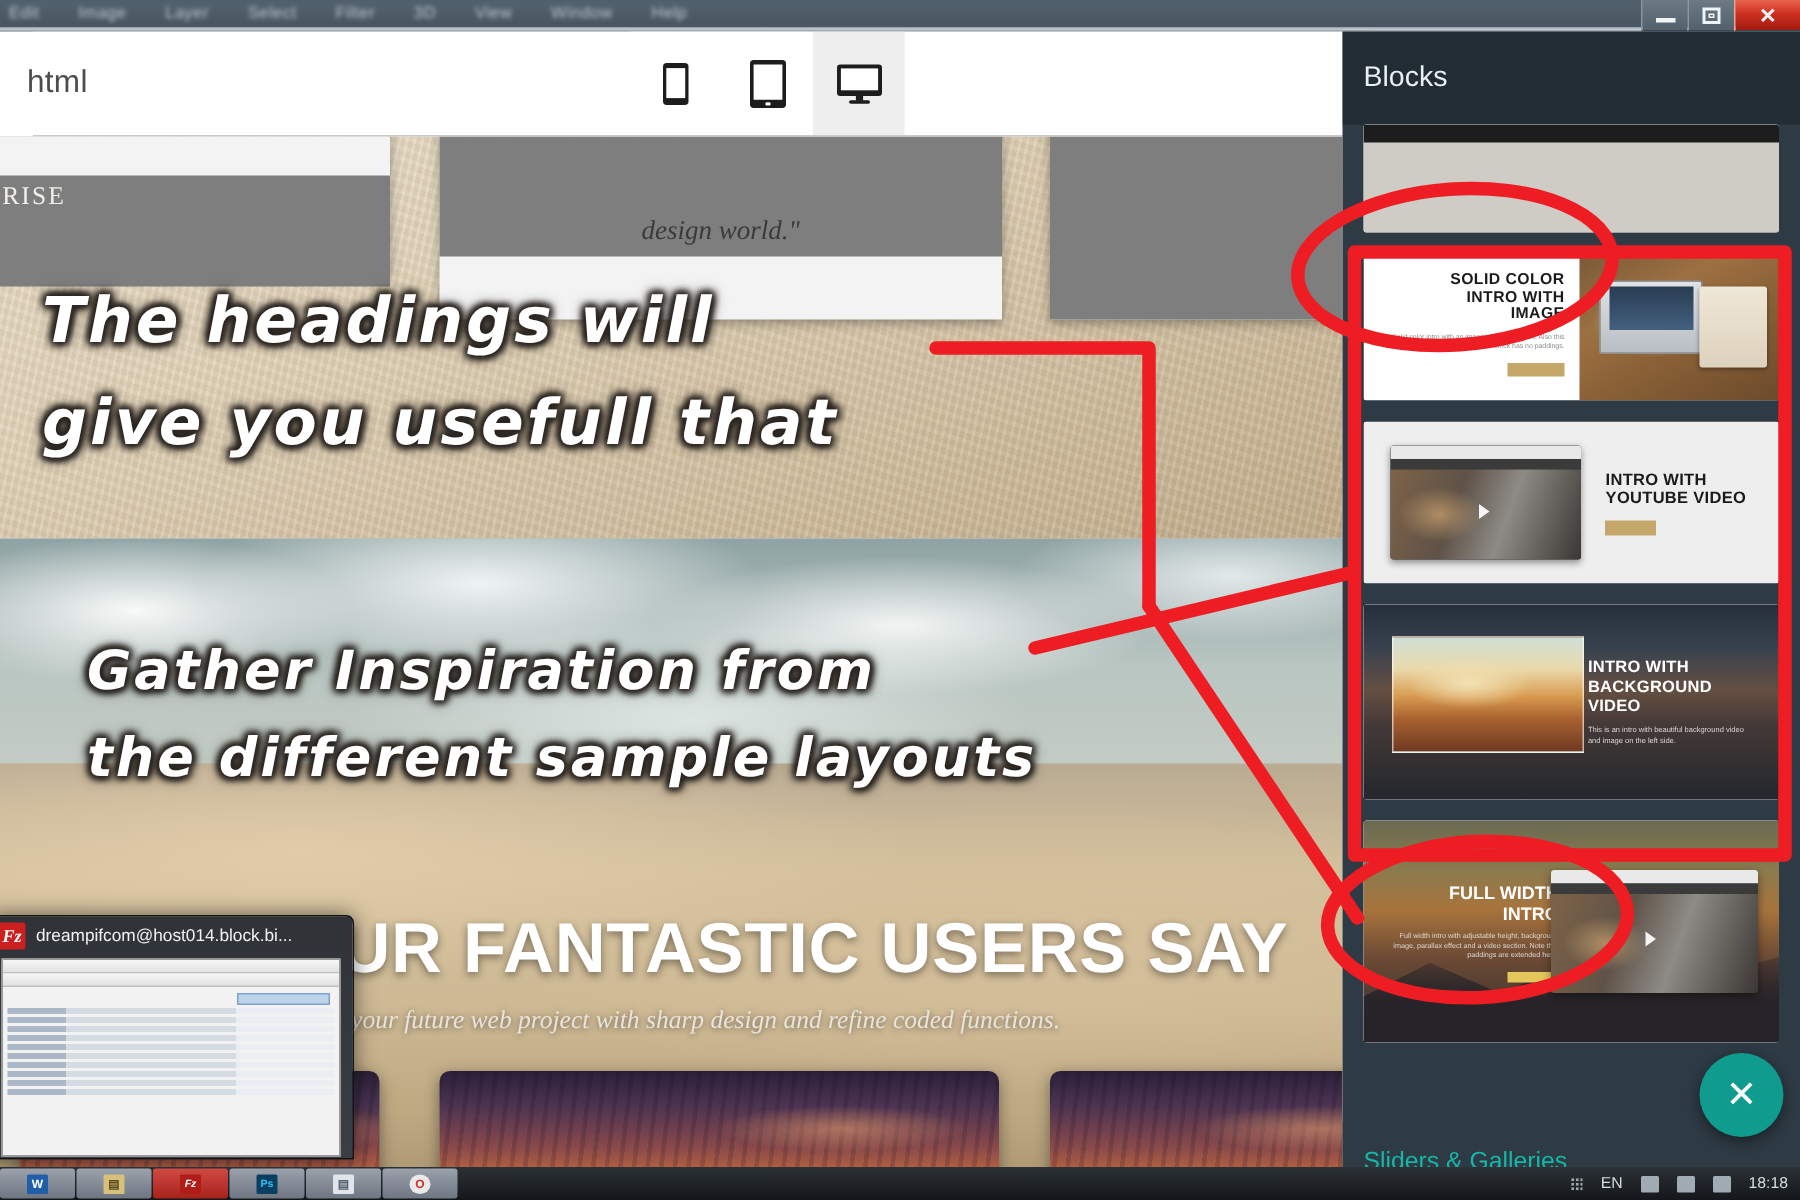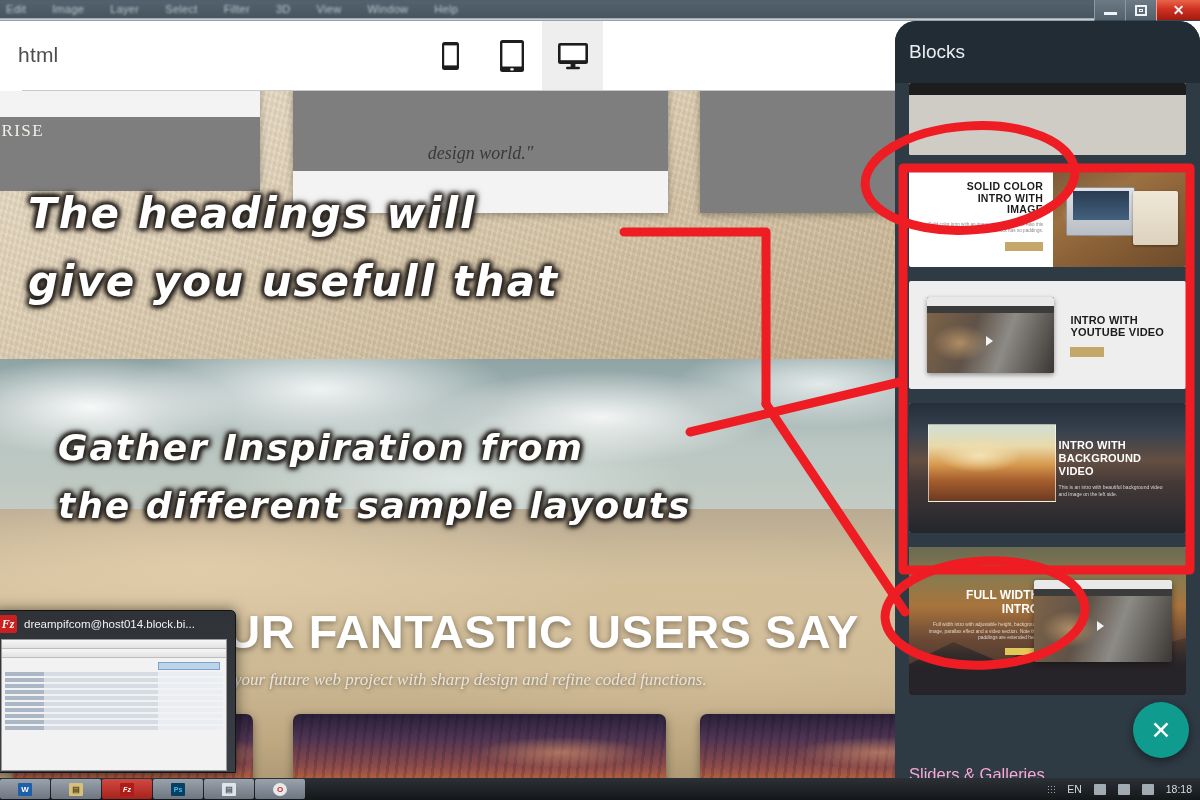--- a/index.html
+++ b/index.html
@@ -186,21 +186,21 @@
   .fz-bar { height:9px; background:linear-gradient(180deg,#f6f6f6,#e2e2e2); border-bottom:1px solid #bdbdbd;}
   .fz-row {
     height:4px; margin: 2px 3px; background: linear-gradient(90deg,#9aa8bb 0 18%, #cfd6df 18% 70%, #e8ecf1 70% 100%);
     opacity:.8;
   }
   .fz-combo { position:absolute; right:6px; top:22px; width:62px; height:8px; background:#bcd3ea; border:1px solid #7fa3c8;}
 
   
   .blocks-panel {
     position: absolute; right: 0; top: 21px; width: 305px; height: 779px;
-    background: #2e3a44; overflow: hidden; border-radius: 21px;
+    background: #2e3a44; overflow: hidden;
   }
   .blocks-header {
     height: 62px; display:flex; align-items:center; padding-left: 14px;
     background:#222c34;
   }
   .blocks-title { color:#e9eef2; font-size: 19px; }
   .blocks-list { position: relative; padding: 0 14px; }
   .block-card {
     position: relative; margin-bottom: 14px; background:#f1f1f1;
     border-radius: 2px; overflow:hidden; cursor:pointer;
@@ -292,21 +292,21 @@
   .fw-btn { width:34px; height:7px; background:#e4c75a; float:right; margin-top:7px;}
   .fw-browser {
     position:absolute; right:5%; top:22%; width:50%; height:56%;
     background:#2b2b2b; border-radius:2px; box-shadow:0 2px 6px rgba(0,0,0,.45); overflow:hidden;
   }
 
   .blocks-footer {
     position:absolute; left:0; bottom:0; width:305px; height:52px;
     background:#2e3a44; display:flex; align-items:center; padding-left:14px;
   }
-  .blocks-footer-title { color:#f9a8d4; font-size:16.5px;}
+  .blocks-footer-title { color:#14b8a6; font-size:16.5px;}
 
   .fab {
     position:absolute; right: 11px; bottom: 42px; width: 56px; height:56px;
     border-radius:50%; background:#0f9b8e; color:#fff;
     display:flex; align-items:center; justify-content:center;
     font-size: 25px; line-height:1; box-shadow:0 3px 9px rgba(0,0,0,.45); cursor:pointer;
   }
 
   
   .annot {

